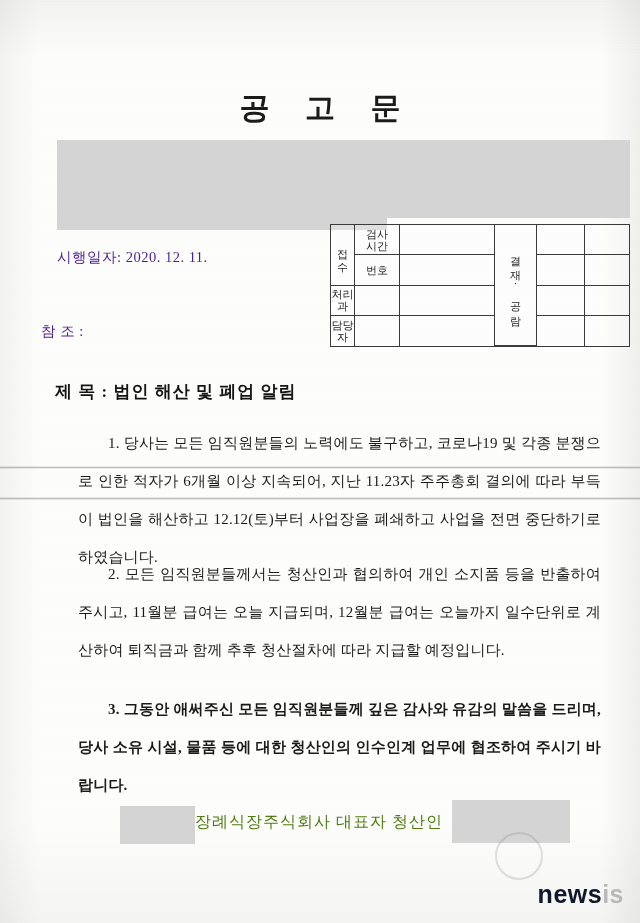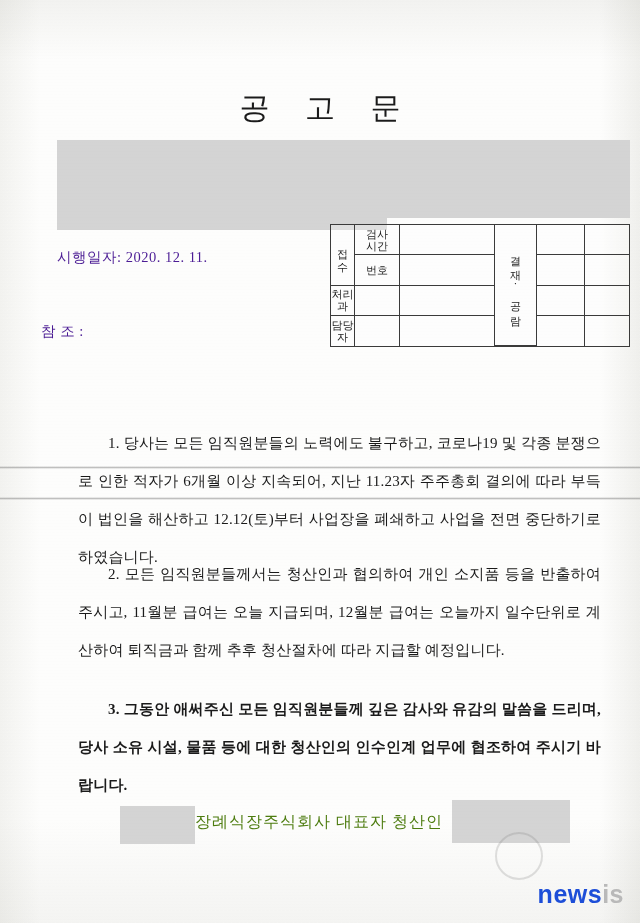--- a/index.html
+++ b/index.html
@@ -47,21 +47,21 @@
   #crease2 { top: 497px; }
 
   .title {
     position: absolute;
     top: 88px;
     left: 0;
     width: 640px;
     text-align: center;
     font-size: 30px;
     letter-spacing: 14px;
-    font-weight: 400;
+    font-weight: 700;
     color: #1b1b1b;
     text-indent: 14px;
   }
 
   
   .redact {
     position: absolute;
     background: #d4d4d4;
   }
   #redact-top   { left: 57px;  top: 140px; width: 330px; height: 90px; }
@@ -163,21 +163,21 @@
   #watermark {
     position: absolute;
     right: 16px;
     bottom: 14px;
     font-family: "Liberation Sans", sans-serif;
     font-size: 25px;
     font-weight: 700;
     letter-spacing: .5px;
     color: #b9b9b9;
   }
-  #watermark .dark { color: #1d4ed8; margin-left: 36px; }
+  #watermark .dark { color: #0f172a; margin-left: 36px; }
 </style>
 </head>
 <body>
 
 <div id="page">
   <div class="paper-shade"></div>
 
   <div class="title">공 고 문</div>
 
   <div class="redact" id="redact-top"></div>
@@ -207,20 +207,21 @@
     <div></div>
     <div class="no-r"></div>
 
     <div class="no-b">담당자</div>
     <div class="no-b"></div>
     <div class="no-b"></div>
     <div class="no-b"></div>
     <div class="no-b no-r"></div>
   </div>
 
+  <div class="subject">제  목 : 법인 해산 및 폐업 알림</div>
 
   <div class="para" id="para1">
     <span class="ind"></span><span>1.</span>
     <span>당사는 모든 임직원분들의 노력에도 불구하고, 코로나19 및 각종 분쟁으로 인한 적자가 6개월 이상 지속되어, 지난 11.23자 주주총회 결의에 따라 부득이 법인을 해산하고 12.12(토)부터 사업장을 폐쇄하고 사업을 전면 중단하기로 하였습니다.</span>
   </div>
 
   <div class="para" id="para2">
     <span class="ind"></span><span>2.</span>
     <span>모든 임직원분들께서는 청산인과 협의하여 개인 소지품 등을 반출하여 주시고, 11월분 급여는 오늘 지급되며, 12월분 급여는 오늘까지 일수단위로 계산하여 퇴직금과 함께 추후 청산절차에 따라 지급할 예정입니다.</span>
   </div>

